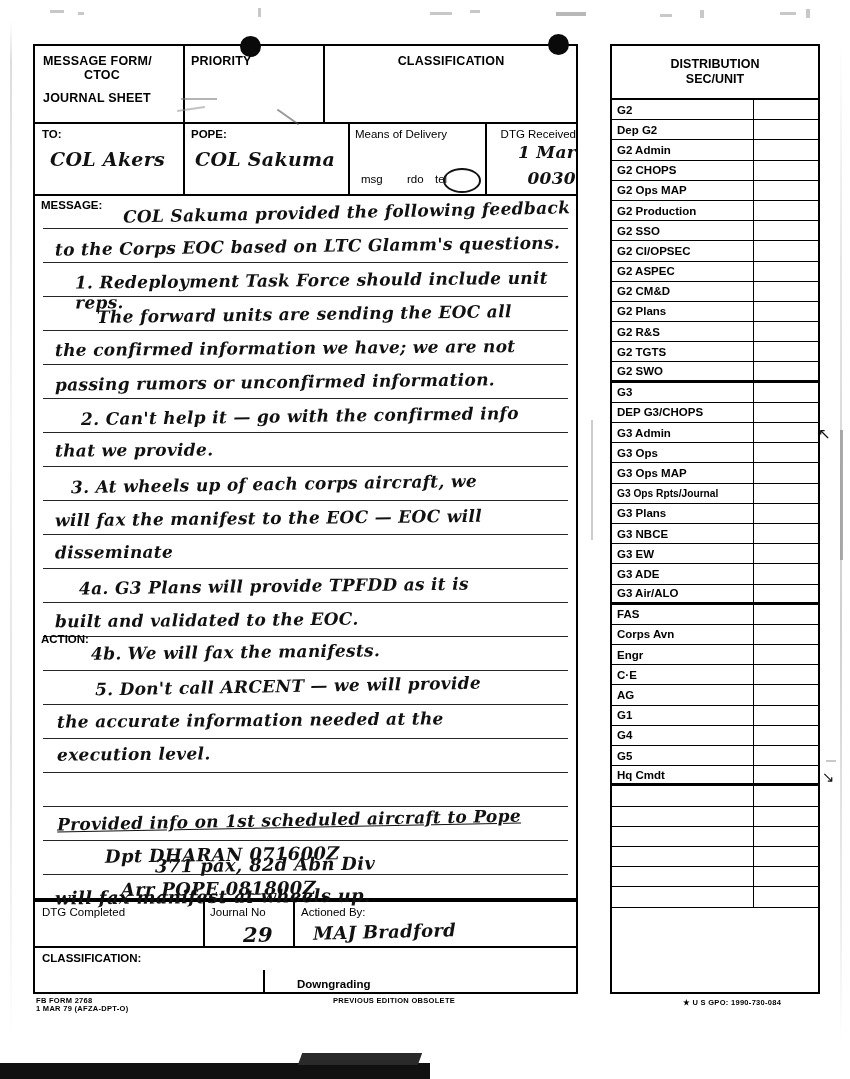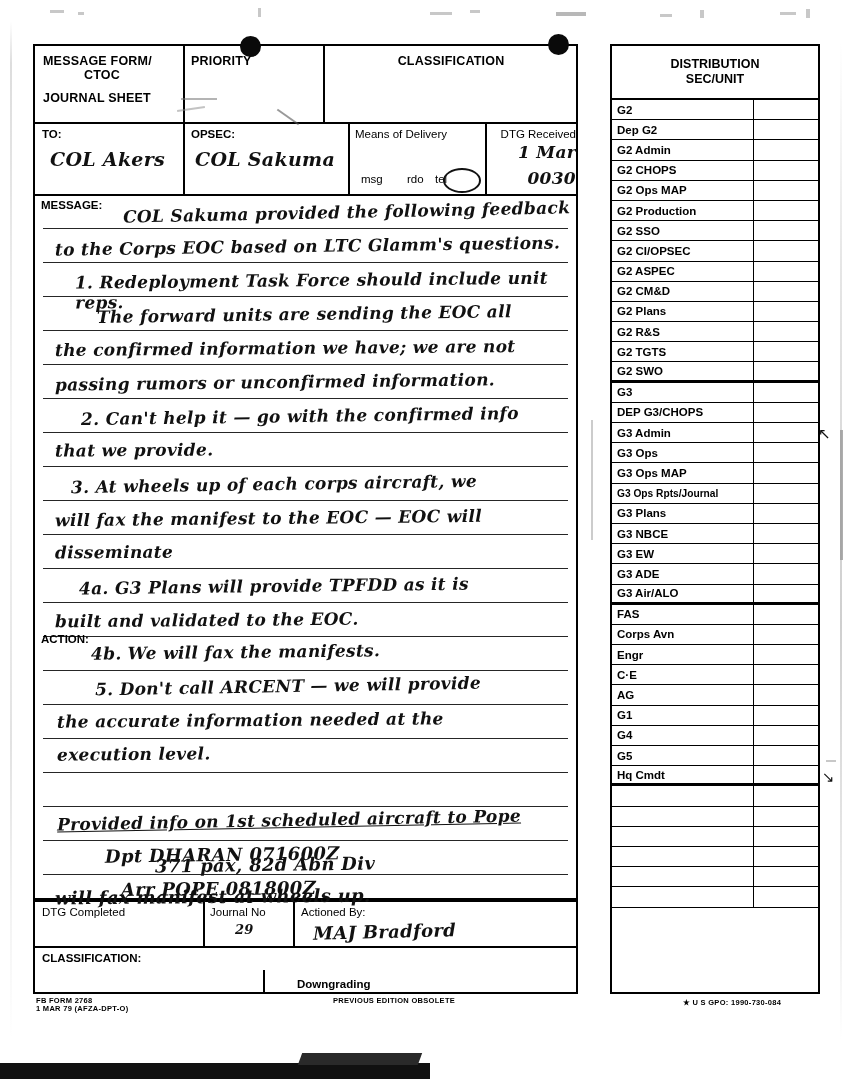--- a/index.html
+++ b/index.html
@@ -229,21 +229,21 @@
       <div class="vline" style="left:148px;top:0;height:72px;"></div>
       <div class="vline" style="left:313px;top:0;height:72px;"></div>
       <div class="vline" style="left:450px;top:0;height:72px;"></div>
 
       <div class="cell" style="left:7px;top:4px;width:138px;">
         <div class="lbl-sm">TO:</div>
         <div class="hw" style="font-size:19px;margin-top:8px;margin-left:8px;">COL Akers</div>
       </div>
 
       <div class="cell" style="left:156px;top:4px;width:152px;">
-        <div class="lbl-sm">OPSEC:</div>
+        <div class="lbl-sm">POPE:</div>
         <div class="hw" style="font-size:19px;margin-top:8px;margin-left:4px;">COL Sakuma</div>
       </div>
 
       <div class="cell" style="left:320px;top:4px;width:126px;">
         <div class="lbl-plain">Means of Delivery</div>
         <div style="position:relative;margin-top:30px;height:22px;">
           <span class="lbl-plain" style="position:absolute;left:6px;top:3px;">msg</span>
           <span class="lbl-plain" style="position:absolute;left:52px;top:3px;">rdo</span>
           <span class="lbl-plain" style="position:absolute;left:80px;top:3px;">tel</span>
           <span style="position:absolute;left:88px;top:-2px;width:34px;height:21px;border:2px solid #111;border-radius:50%;"></span>
@@ -308,21 +308,21 @@
       <div class="hw" style="position:absolute;left:20px;top:690px;font-size:18px;transform:rotate(-0.5deg);">will fax manifest at wheels up.</div>
     </div>
 
     <div class="cell" style="left:0;top:856px;width:100%;height:46px;border-bottom:2px solid #000;">
       <div class="vline" style="left:168px;top:0;height:46px;"></div>
       <div class="vline" style="left:258px;top:0;height:46px;"></div>
       <div class="lbl-plain" style="position:absolute;left:7px;top:4px;">DTG  Completed</div>
       <div class="hw" style="position:absolute;left:14px;top:20px;font-size:17px;"></div>
 
       <div class="lbl-plain" style="position:absolute;left:175px;top:4px;">Journal  No</div>
-      <div class="hw" style="position:absolute;left:200px;top:20px;font-size:13px;">29</div>
+      <div class="hw" style="position:absolute;left:208px;top:20px;font-size:21px;">29</div>
 
       <div class="lbl-plain" style="position:absolute;left:266px;top:4px;">Actioned By:</div>
       <div class="hw" style="position:absolute;left:278px;top:19px;font-size:18px;transform:rotate(-1.5deg);">MAJ Bradford</div>
     </div>
 
     <div class="cell" style="left:0;top:902px;width:100%;height:46px;">
       <div class="vline" style="left:228px;top:22px;height:24px;"></div>
       <div class="lbl-plain" style="position:absolute;left:7px;top:4px;font-weight:bold;">CLASSIFICATION:</div>
       <div class="hw" style="position:absolute;left:20px;top:22px;font-size:16px;"></div>
       <div class="lbl-plain" style="position:absolute;left:234px;top:30px;font-weight:bold;padding-left:28px;">Downgrading</div>

